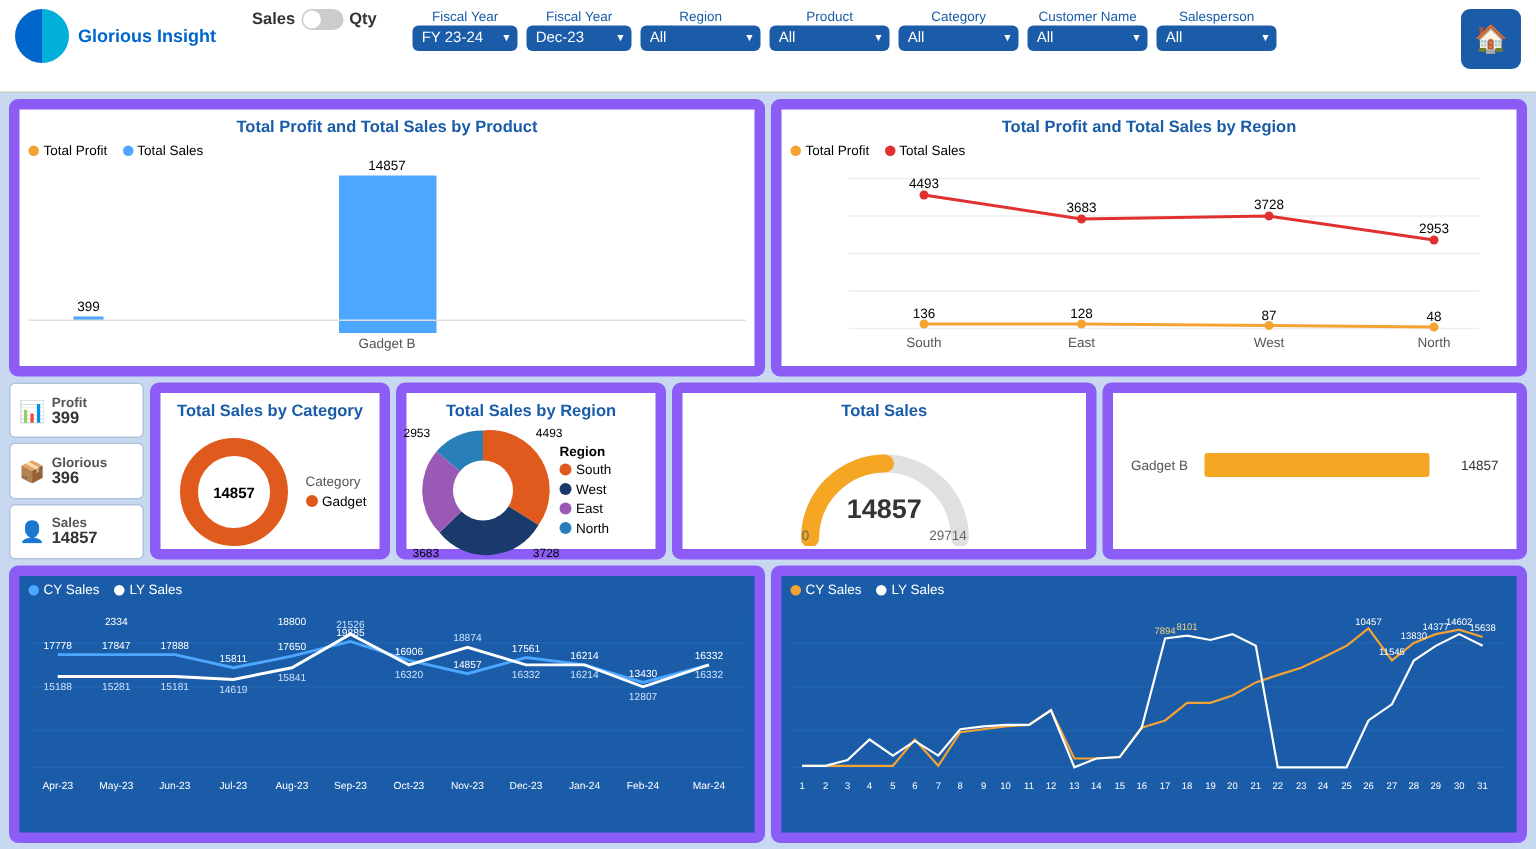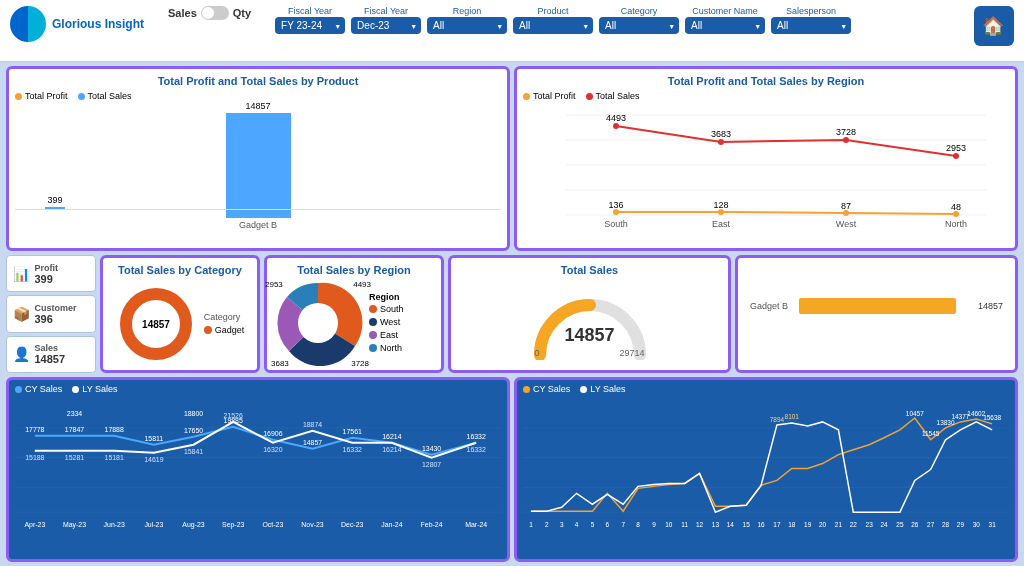--- a/index.html
+++ b/index.html
@@ -22,21 +22,21 @@
     .filter-wrapper { position: relative; }
     .filter-wrapper::after { content: '▼'; position: absolute; right: 4px; top: 50%; transform: translateY(-50%); color: white; font-size: 7px; pointer-events: none; }
     .home-btn { width: 40px; height: 40px; background: #1a5ca8; border-radius: 6px; display: flex; align-items: center; justify-content: center; cursor: pointer; }
     .home-icon { color: white; font-size: 18px; }
     
     
     .main { padding: 4px 6px; display: flex; flex-direction: column; gap: 4px; background: #c8d8f0; height: calc(566px - 62px); }
     
     
     .row1 { display: flex; gap: 4px; height: 185px; }
-    .chart-panel { background: white; border-radius: 6px; border: 3px solid #8b5cf6; padding: 6px; }
+    .chart-panel { background: white; border-radius: 6px; border: 7px solid #8b5cf6; padding: 6px; }
     .panel-title { text-align: center; font-weight: bold; font-size: 11px; color: #1a5ca8; margin-bottom: 4px; }
     .chart-left { flex: 1; }
     .chart-right { flex: 1; }
     
     .legend { display: flex; gap: 10px; font-size: 9px; margin-bottom: 4px; }
     .legend-item { display: flex; align-items: center; gap: 3px; }
     .legend-dot { width: 7px; height: 7px; border-radius: 50%; }
     
     
     .row2 { display: flex; gap: 4px; height: 118px; }
@@ -264,21 +264,21 @@
       <div class="kpi-card">
         <span class="kpi-icon">📊</span>
         <div class="kpi-text">
           <div class="kpi-name">Profit</div>
           <div class="kpi-val">399</div>
         </div>
       </div>
       <div class="kpi-card">
         <span class="kpi-icon">📦</span>
         <div class="kpi-text">
-          <div class="kpi-name">Customer</div>
+          <div class="kpi-name">Glorious</div>
           <div class="kpi-val">396</div>
         </div>
       </div>
       <div class="kpi-card">
         <span class="kpi-icon">👤</span>
         <div class="kpi-text">
           <div class="kpi-name">Sales</div>
           <div class="kpi-val">14857</div>
         </div>
       </div>

